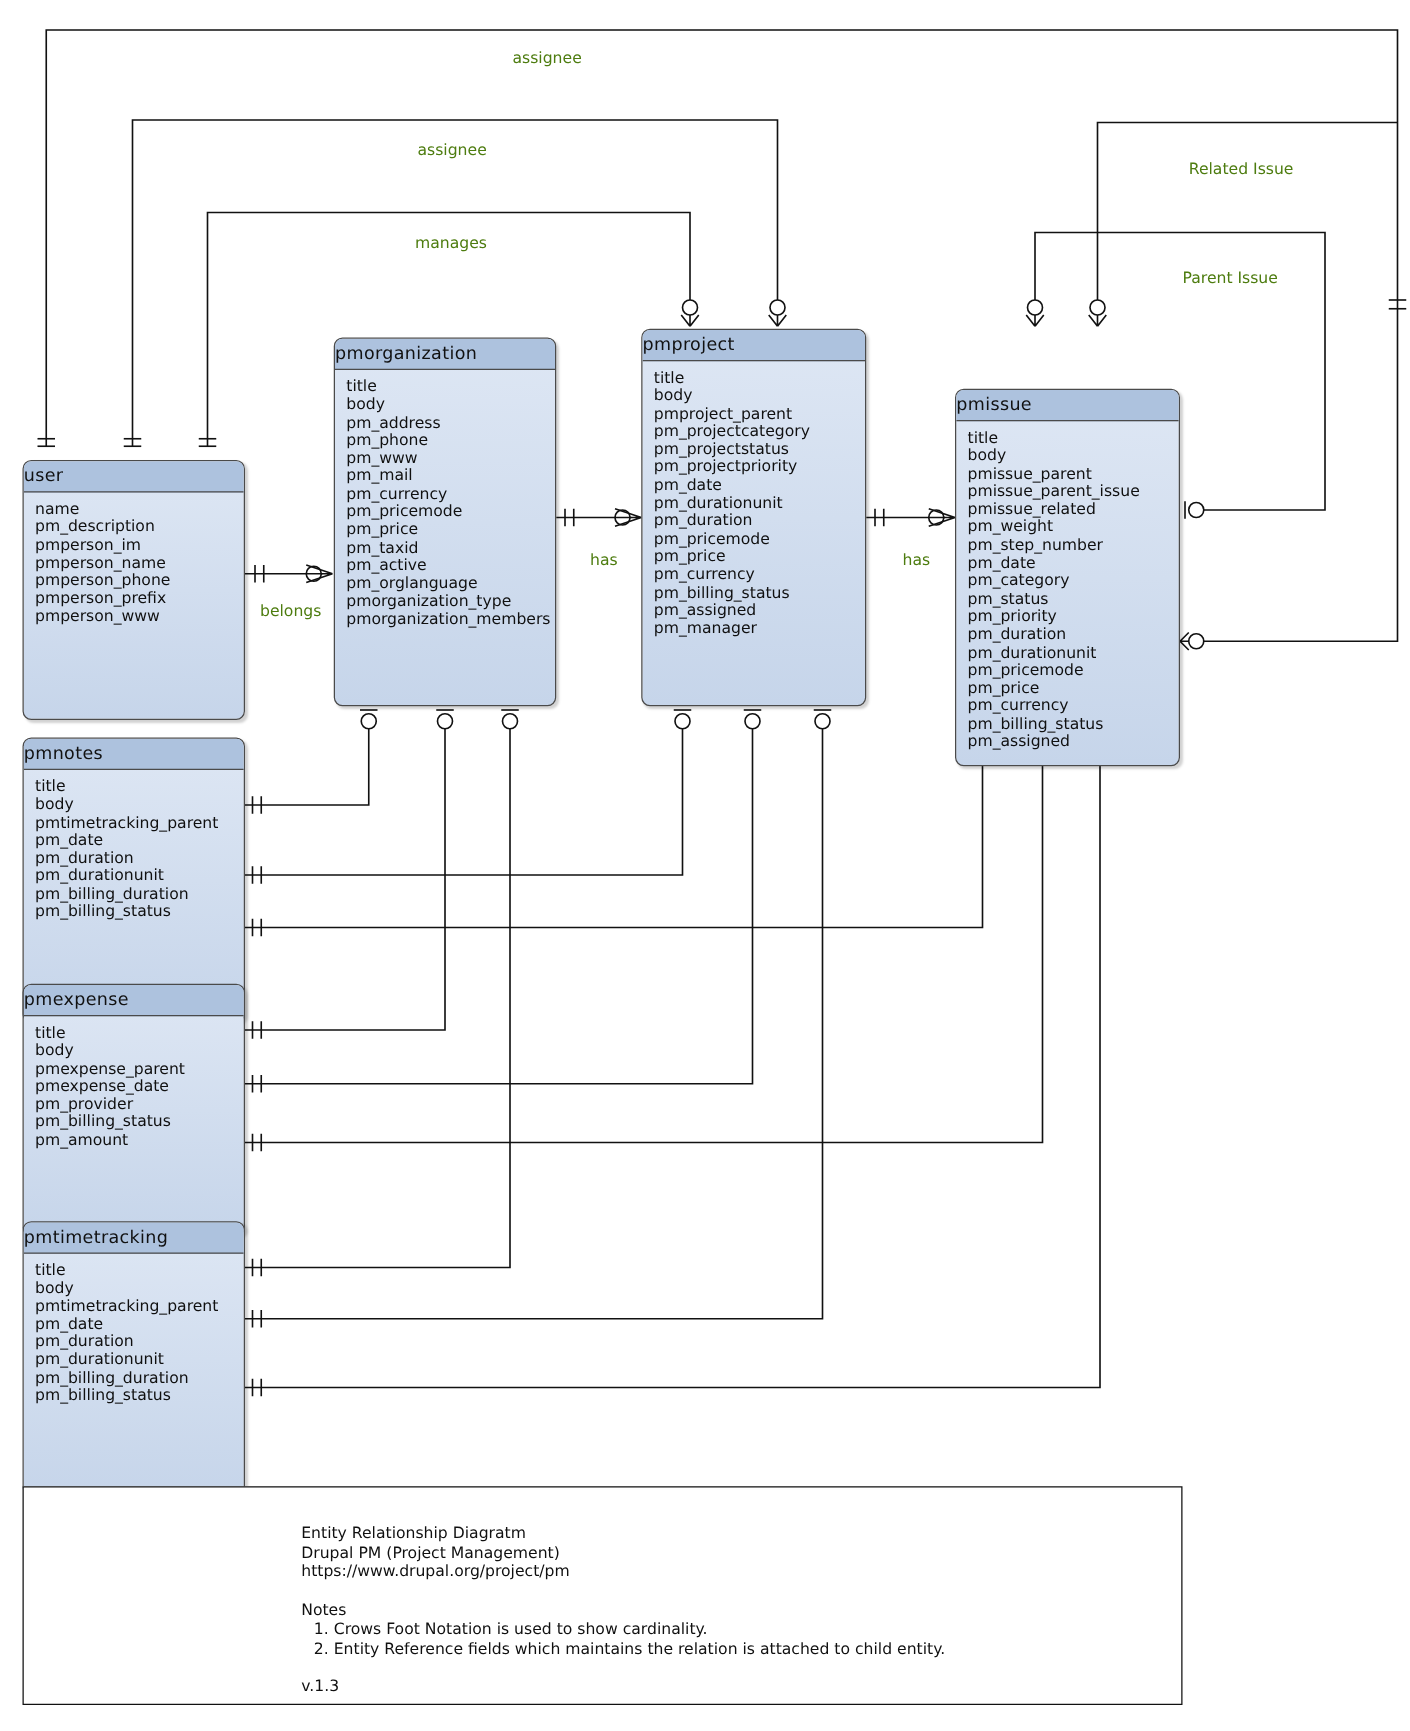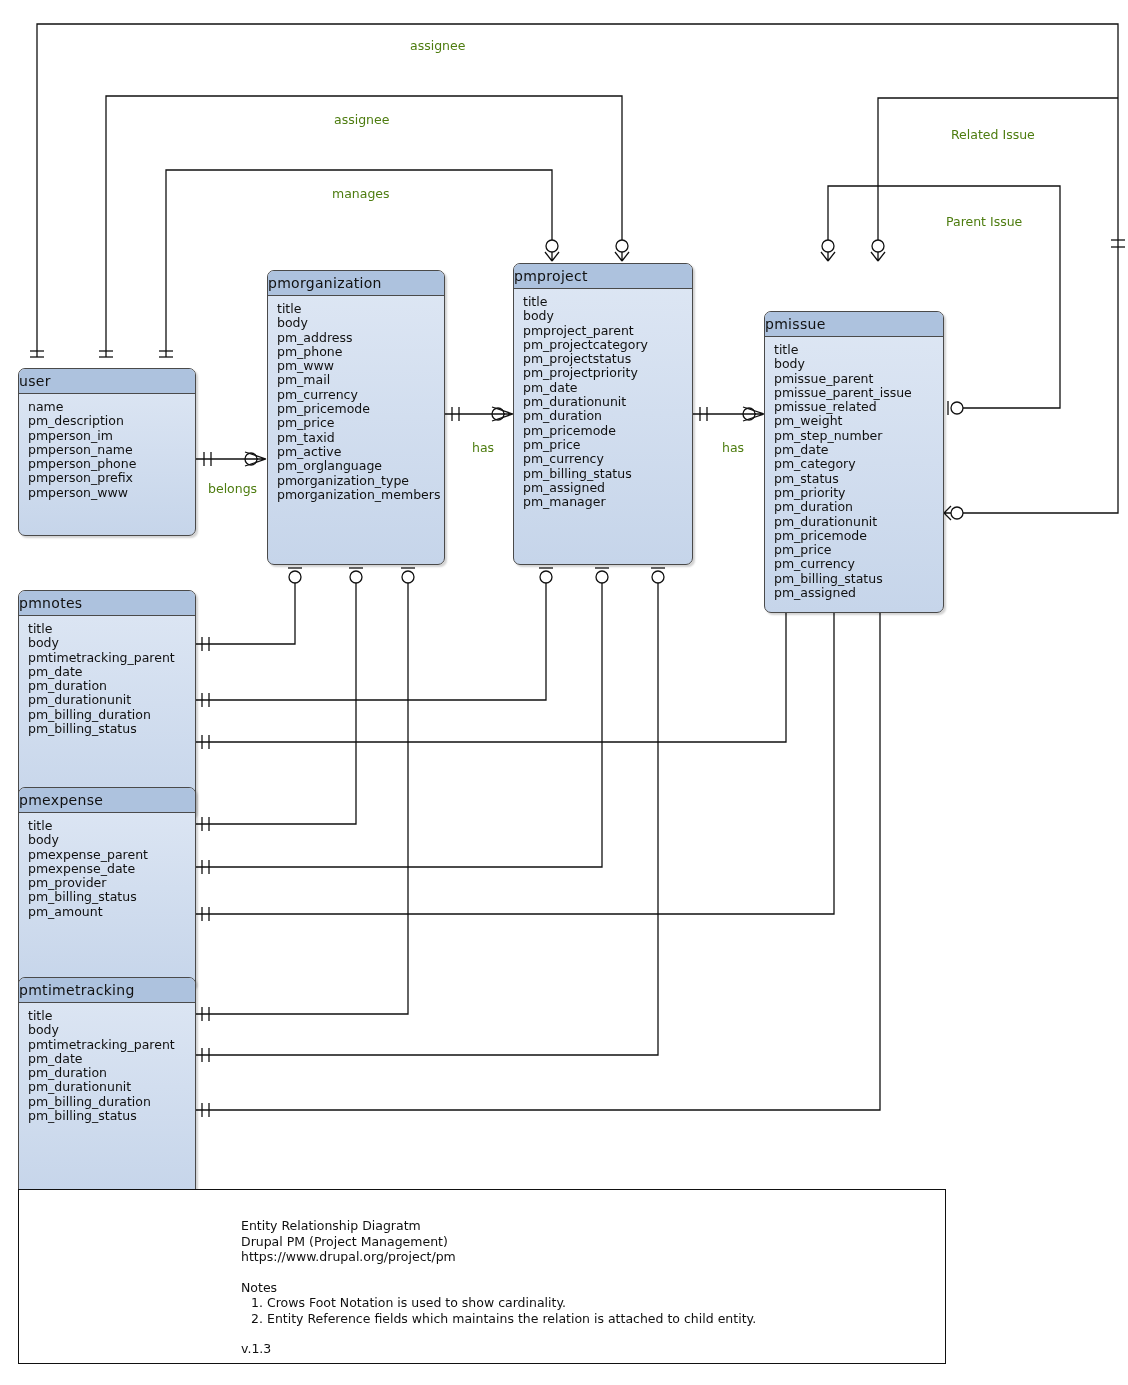--- a/index.html
+++ b/index.html
@@ -271,21 +271,21 @@
           <line x1="209" y1="1048" x2="209" y2="1062"></line>
       </g>
       <g>
         <line x1="202" y1="1103" x2="202" y2="1117"></line>
           <line x1="209" y1="1103" x2="209" y2="1117"></line>
       </g>
     </g>
   </svg>
 
   <div id="entity-layer">
-      <div class="entity-box" style="left: 18px; top: 368px; width: 178px; height: 168px;">
+      <div class="entity-box" style="left: 18px; top: 368px; width: 178px; height: 208px;">
         <div class="entity-header">user</div>
         <div class="entity-fields">
           <div class="entity-field">name</div>
           <div class="entity-field">pm_description</div>
           <div class="entity-field">pmperson_im</div>
           <div class="entity-field">pmperson_name</div>
           <div class="entity-field">pmperson_phone</div>
           <div class="entity-field">pmperson_prefix</div>
           <div class="entity-field">pmperson_www</div>
         </div>

